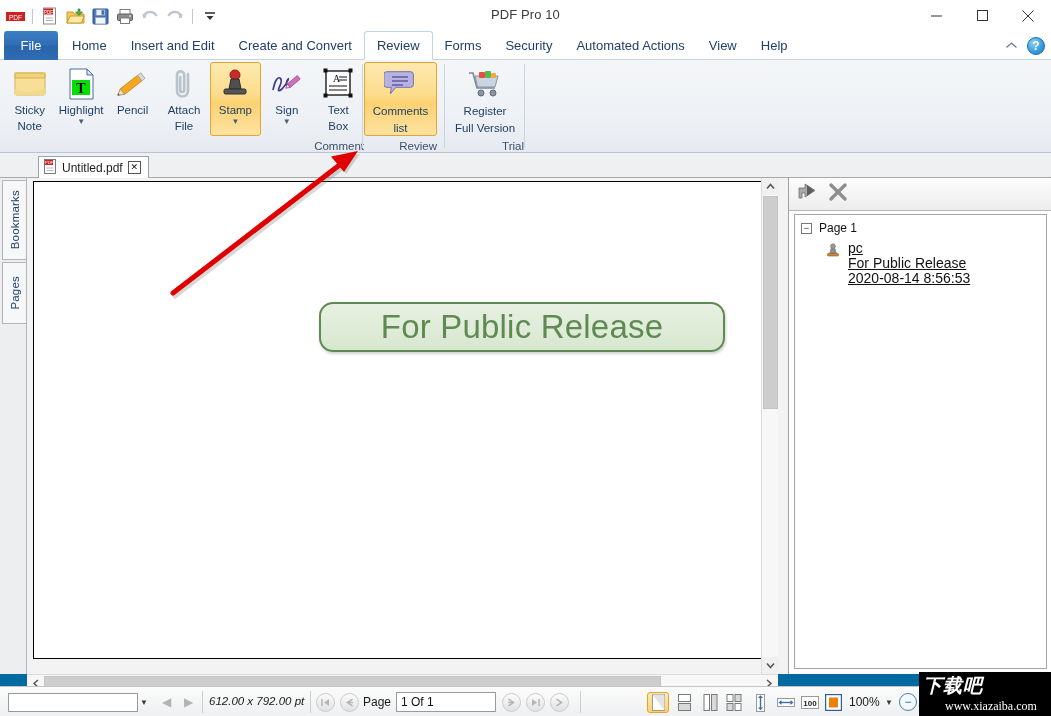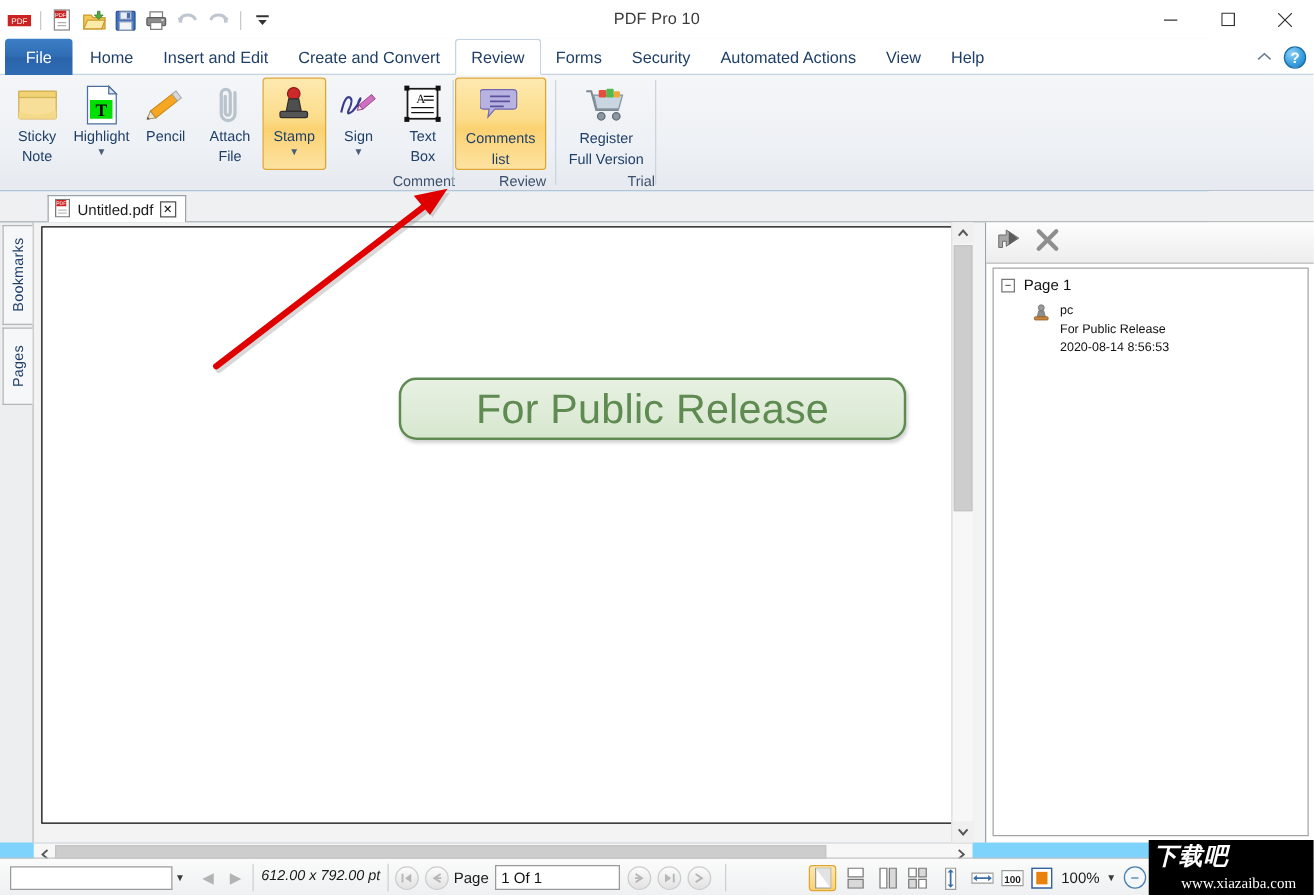--- a/index.html
+++ b/index.html
@@ -5,21 +5,21 @@
   * { box-sizing: border-box; margin: 0; padding: 0; }
   html, body {
     width: 1051px; height: 716px;
     font-family: "Liberation Sans", sans-serif;
     background: #ffffff;
     overflow: hidden;
   }
   #app {
     position: relative;
     width: 967px; height: 716px;
-    background: #7dd3fc;
+    background: #0369a1;
   }
 
   
   .titlebar {
     position: absolute; left: 0; top: 0; width: 1051px; height: 31px;
     background: #ffffff;
     border-bottom: 1px solid #ffffff;
   }
   .qat {
     position: absolute; left: 4px; top: 5px;
@@ -235,21 +235,21 @@
     font-size: 12px; color: #111111;
   }
   .expander {
     width: 11px; height: 11px; border: 1px solid #777; background: #fff;
     font-size: 9px; line-height: 9px; text-align: center;
     color: #222; margin-top: 2px; margin-right: 7px; flex: none;
   }
   .ctree-child {
     display: flex; align-items: flex-start; padding-left: 30px; margin-top: 6px;
   }
-  .c-lines { font-size: 10px; line-height: 15px; color: #111; }
+  .c-lines { font-size: 14px; line-height: 15px; color: #111; text-decoration: underline; }
 
   
   .statusbar {
     position: absolute; left: 0; top: 686px; width: 1051px; height: 30px;
     background: linear-gradient(to bottom,#fbfbfb 0%,#eef0f1 100%);
     border-top: 1px solid #c4c4c4;
     display: flex; align-items: center;
   }
   .sb-input {
     position: absolute; left: 8px; top: 6px; width: 130px; height: 19px;

